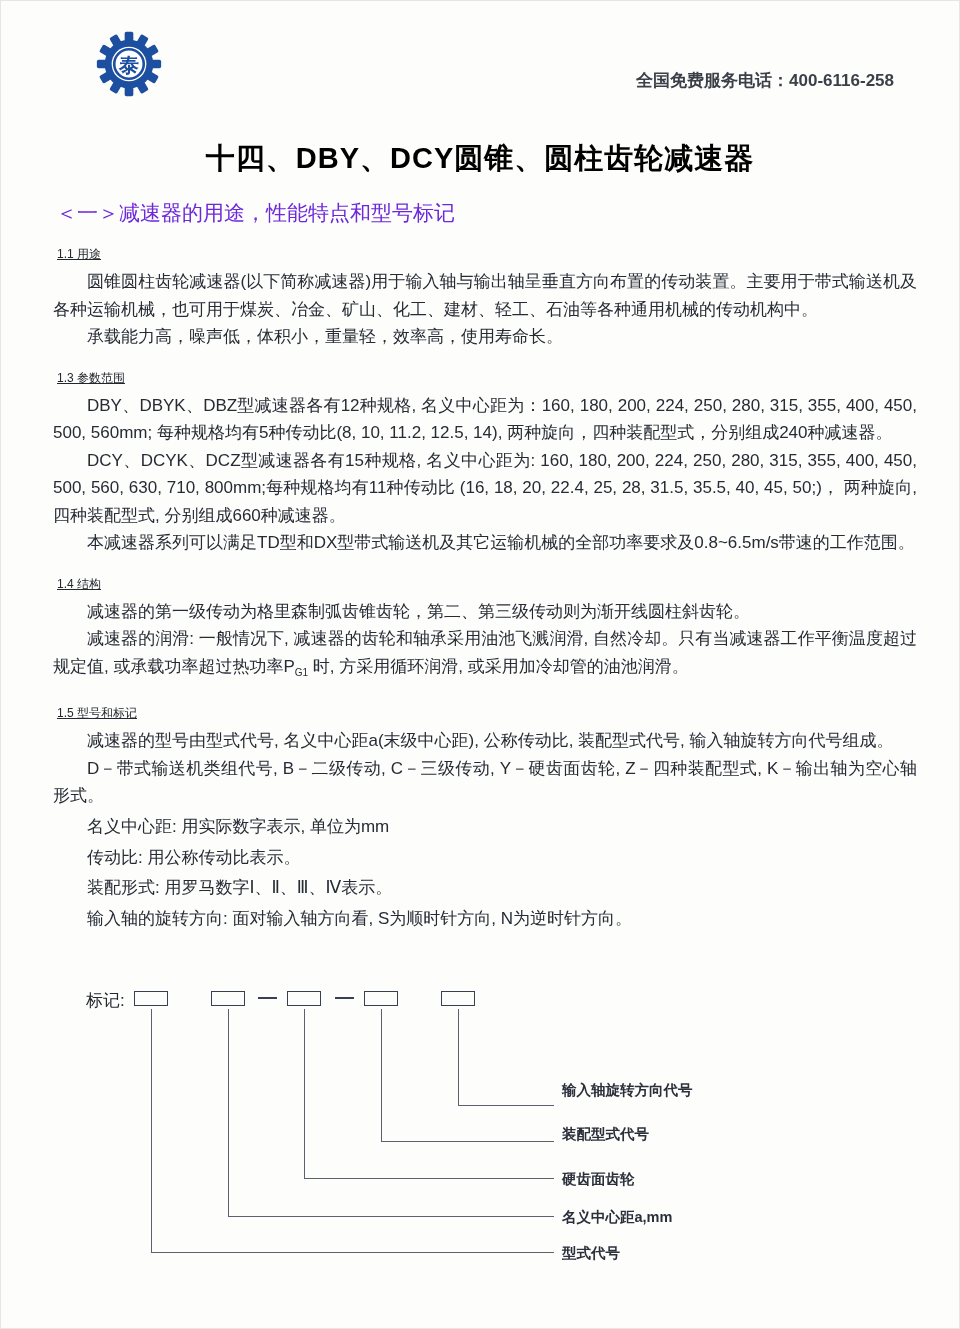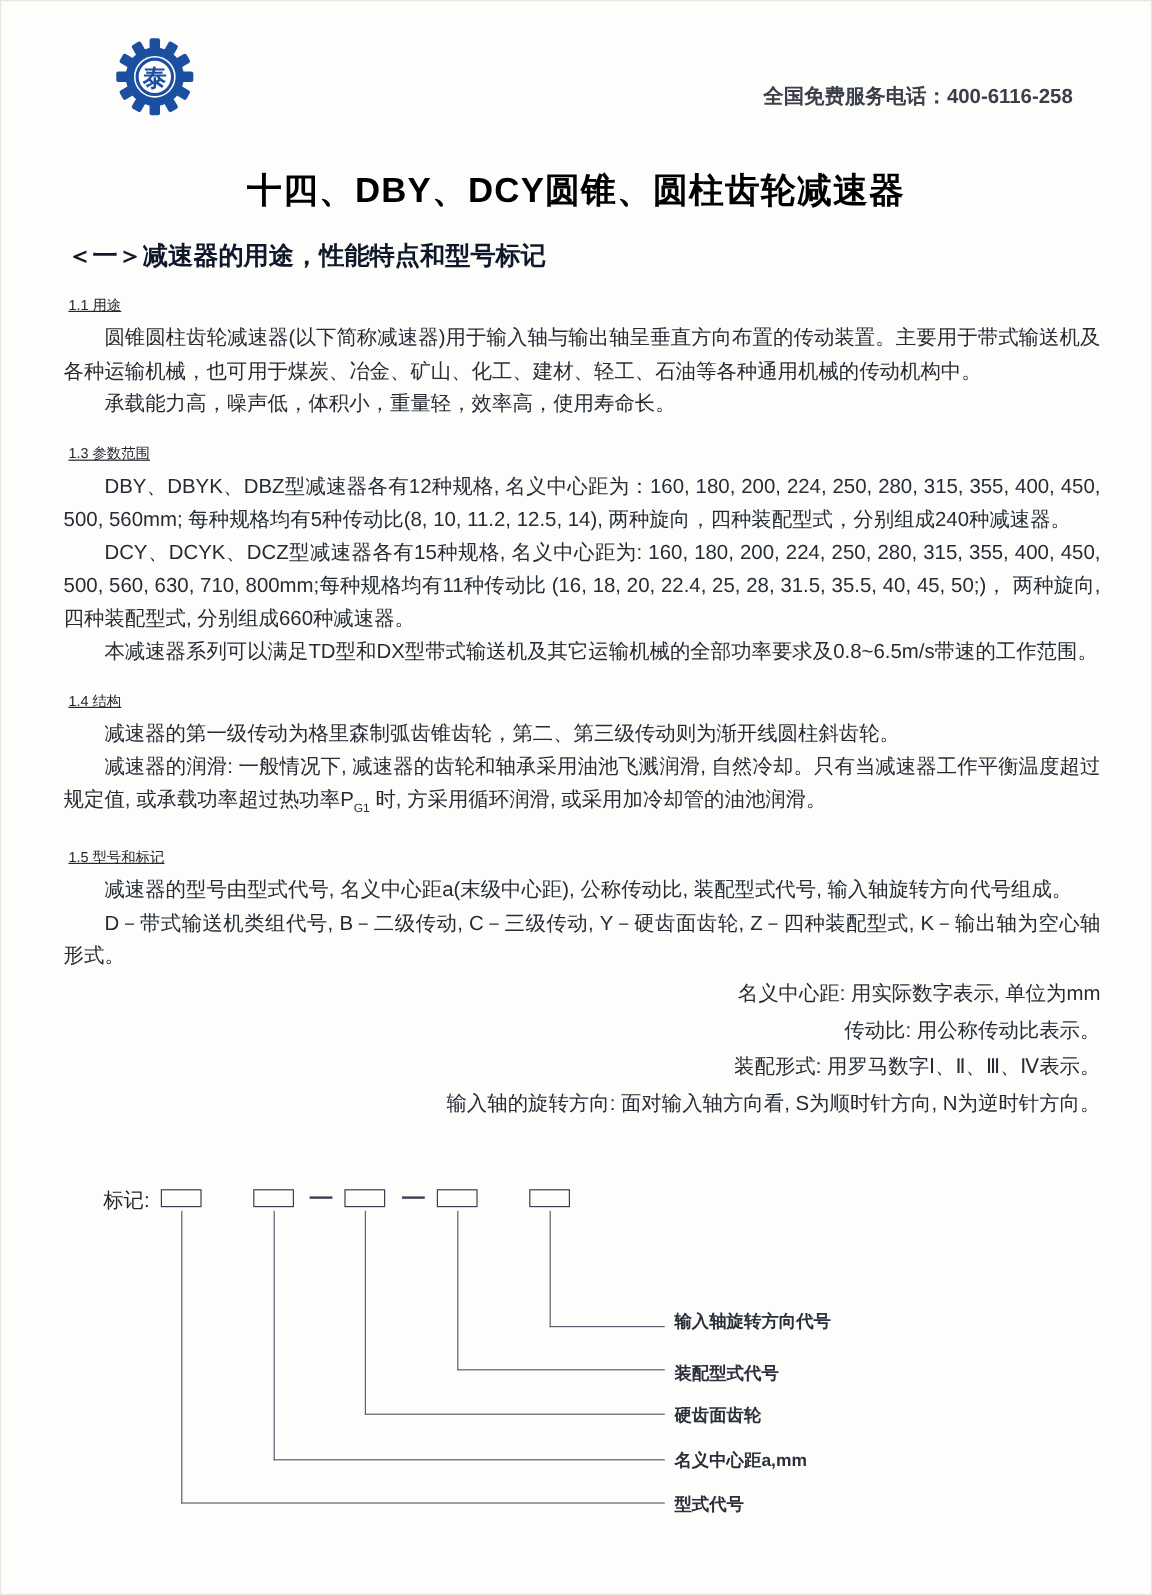--- a/index.html
+++ b/index.html
@@ -35,36 +35,36 @@
     margin-left:auto;margin-top:38px;
     font-size:17px;font-weight:bold;color:#3a3f48;white-space:nowrap;
   }
   
   .doc-title{
     margin-top:42px;text-align:center;
     font-size:29px;font-weight:bold;letter-spacing:1px;color:#000000;
   }
   .section-heading{
     margin:20px 40px 0 55px;
-    font-size:21px;color:#0f172a;font-weight:bold;
+    font-size:21px;color:#6d28d9;
   }
   
   .content{padding:0 42px 0 52px;}
   .sub-heading{
     margin-top:13px;margin-left:4px;
     font-size:12px;line-height:28px;color:#23272e;text-decoration:underline;
   }
   .para{
     font-size:17px;line-height:27.5px;text-align:justify;
     text-indent:2em;color:var(--ink);
   }
   .para sub{font-size:10px;}
   .spec-item{
     font-size:17px;line-height:27px;margin:3.5px 0 0 0;
-    padding-left:2em;color:var(--ink);text-align:right;
+    padding-left:2em;color:var(--ink);
   }
   
   .diagram{position:absolute;left:0;top:975px;width:960px;height:330px;}
   .mark-prefix{position:absolute;left:85px;top:13px;font-size:17px;color:#23272e;}
   .dbox{
     position:absolute;top:15px;width:34px;height:15px;
     border:1.5px solid var(--boxline);background:transparent;
   }
   .b1{left:133px;} .b2{left:210px;} .b3{left:286px;} .b4{left:363px;} .b5{left:440px;}
   .ddash{position:absolute;top:21px;width:19px;border-top:2px solid var(--boxline);}
@@ -76,21 +76,21 @@
   }
   .conn-0{left:457px;width:96px;height:97px;}   
   .conn-1{left:380px;width:173px;height:133px;} 
   .conn-2{left:303px;width:250px;height:170px;} 
   .conn-3{left:227px;width:326px;height:208px;} 
   .conn-4{left:150px;width:403px;height:244px;} 
   .dlabel{
     position:absolute;left:561px;
     font-size:14.5px;font-weight:bold;color:#2a2f3a;white-space:nowrap;
   }
-  .l0{top:116px;text-align:center;} .l1{top:159px;} .l2{top:194px;} .l3{top:232px;} .l4{top:268px;}
+  .l0{top:105px;text-align:center;} .l1{top:149px;} .l2{top:194px;} .l3{top:232px;} .l4{top:268px;}
 </style>
 </head>
 <body>
 
 <div class="page">
 
   <div class="header">
     <div class="logo">
       <span>
         <svg viewBox="0 0 76 76" width="66" height="66" aria-hidden="true">

